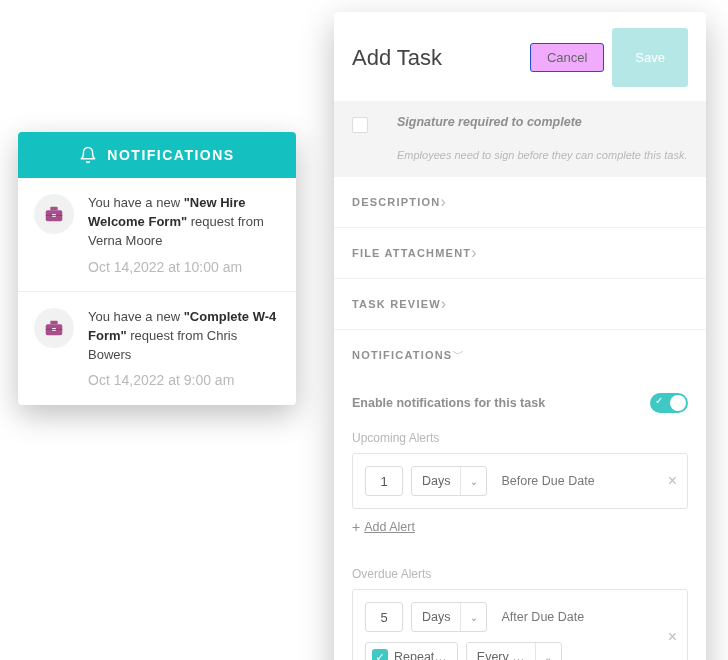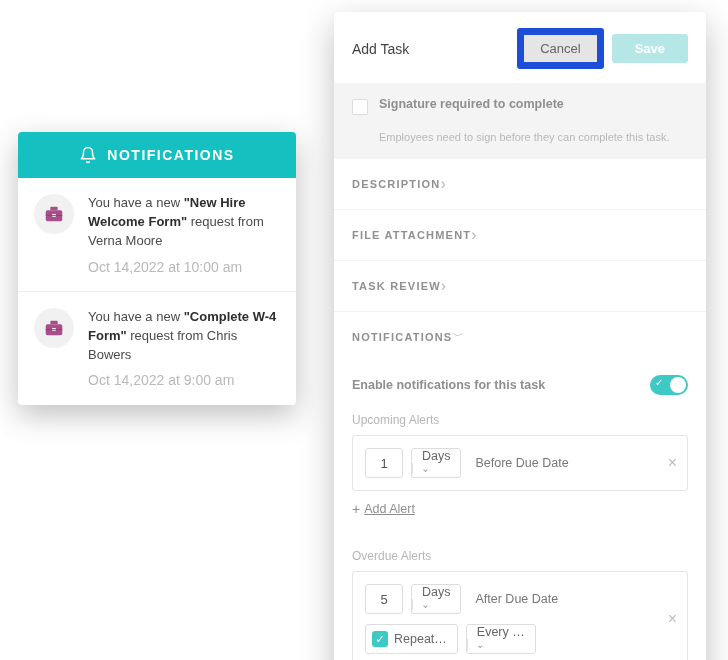--- a/index.html
+++ b/index.html
@@ -75,49 +75,50 @@
     border-radius: 4px;
     box-shadow: 0 12px 34px rgba(0,0,0,0.25);
     padding-bottom: 6px;
   }
   .task-header {
     display: flex;
     align-items: center;
     padding: 16px 18px 14px 18px;
   }
   .task-title {
-    font-size: 14px;
+    font-size: 22px;
     color: #444;
     font-weight: 400;
     flex: 1;
   }
   .btn {
     font-size: 13px;
     padding: 6px 16px;
     border-radius: 3px;
     cursor: pointer;
     border: 1px solid transparent;
   }
   .btn-cancel {
-    background: #e5e5e5;
-    border: 7px solid #1d4ed8;
+    background: #f0abfc;
+    border: 1px solid #1d4ed8;
     color: #666;
     margin-right: 8px;
   }
   .btn-save {
     background: #b5e7e6;
     color: #fff;
-    font-weight: 700;
-    padding: 6px 22px;
+    font-weight: 400;
+    padding: 21px 22px;
   }
   .sig-block {
     background: #f4f4f4;
     padding: 14px 18px 16px 18px;
     display: flex;
-    gap: 11px;
+    gap: 29px;
+    font-style: italic;
   }
   .checkbox-square {
     width: 16px; height: 16px;
     background: #fff;
     border: 1px solid #ddd;
     border-radius: 2px;
     margin-top: 2px;
     flex-shrink: 0;
   }
   .sig-label {
@@ -200,21 +201,20 @@
     font-size: 13px;
     color: #555;
   }
   .select-wrap {
     display: flex;
     height: 30px;
     border: 1px solid #ddd;
     border-radius: 3px;
     overflow: hidden;
     align-items: stretch;
-    flex-direction: column;
   }
   .select-val {
     display:flex; align-items:center;
     padding: 0 10px;
     font-size: 12.5px;
     color:#666;
     white-space:nowrap;
   }
   .select-btn {
     width: 26px;

